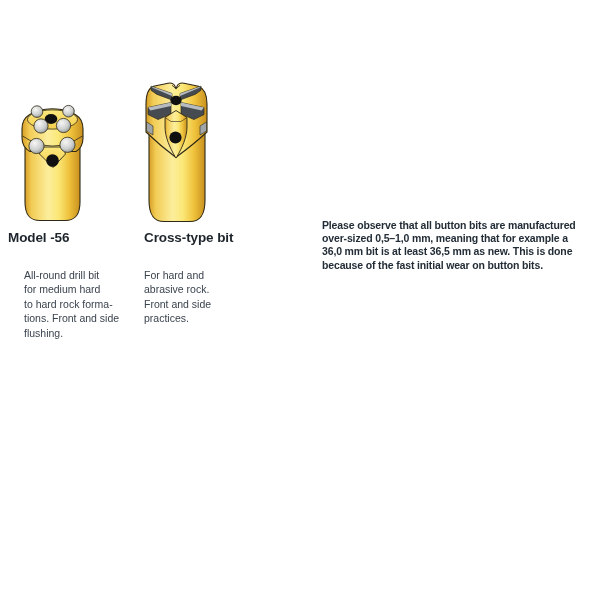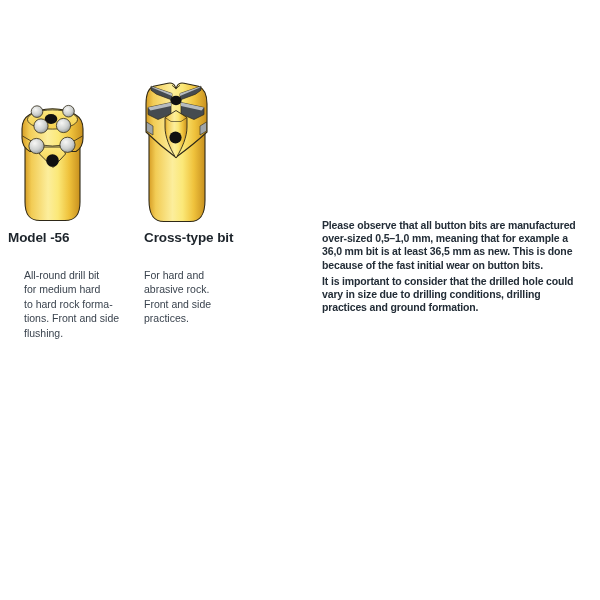--- a/index.html
+++ b/index.html
@@ -128,18 +128,15 @@
   <p class="caption caption-2 lines">For hard and
 abrasive rock.
 Front and side
 practices.</p>
 
   <div class="notes">
     <p class="note lines">Please observe that all button bits are manufactured
 over-sized 0,5–1,0 mm, meaning that for example a
 36,0 mm bit is at least 36,5 mm as new. This is done
 because of the fast initial wear on button bits.</p>
-    <p class="note lines">It is important to consider that the drilled hole could
-vary in size due to drilling conditions, drilling
-practices and ground formation.</p>
   </div>
 
 </div>
 
 </body></html>

